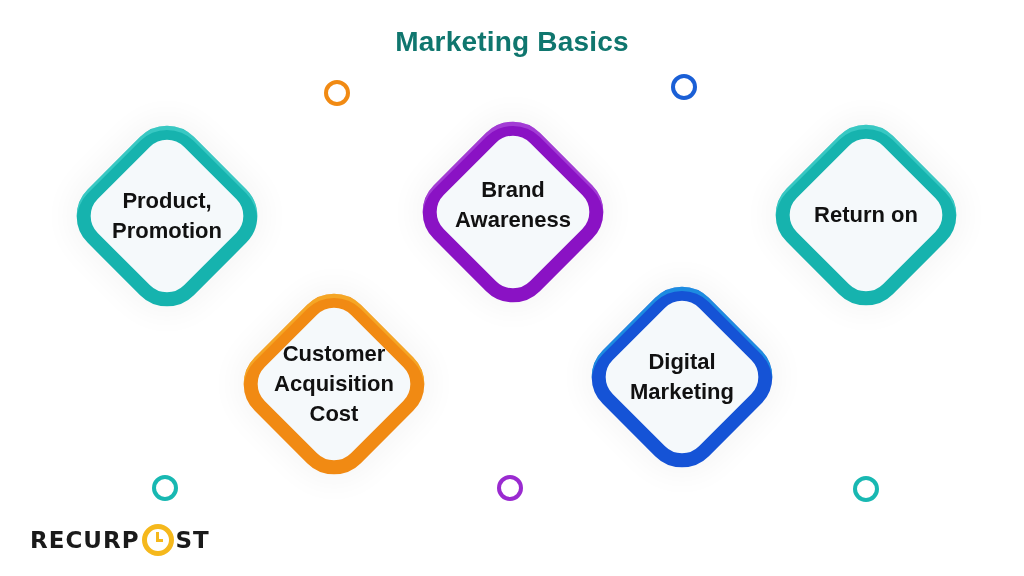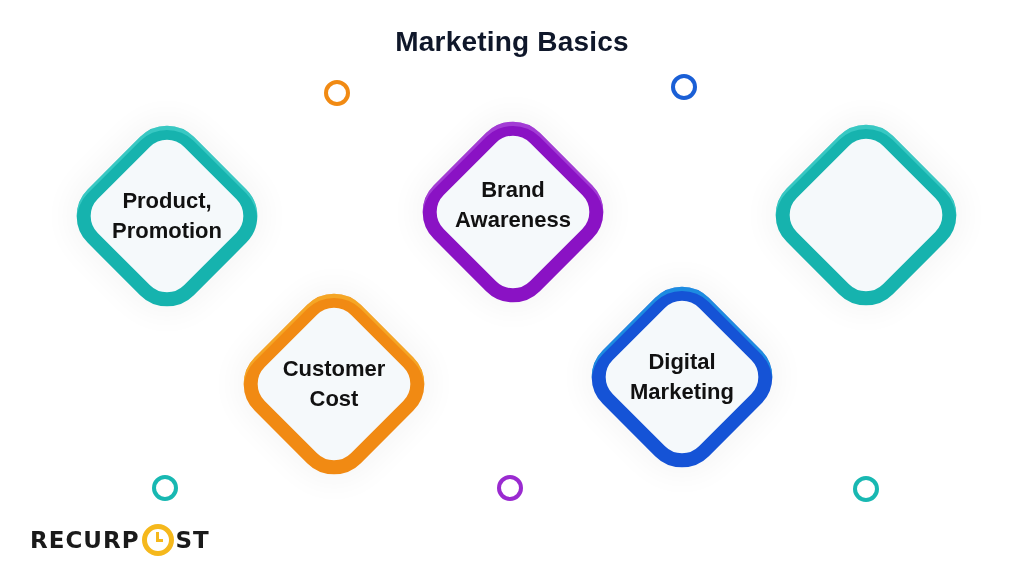--- a/index.html
+++ b/index.html
@@ -3,21 +3,21 @@
   <meta charset="utf-8">
   <style>
     html, body { margin: 0; padding: 0; }
     body {
       width: 1024px; height: 576px; overflow: hidden;
       background: #ffffff; position: relative;
       font-family: "Liberation Sans", "DejaVu Sans", sans-serif;
     }
     .title {
       position: absolute; left: 0; top: 26px; width: 1024px;
-      text-align: center; font-size: 28px; font-weight: 700; color: #0f172a;
+      text-align: center; font-size: 28px; font-weight: 700; color: #0f766e;
       letter-spacing: 0.2px;
     }
     .diamond-wrap {
       position: absolute; width: 224px; height: 228px;
     }
     .diamond {
       position: absolute; left: 50%; top: 50%;
       width: 150px; height: 150px;
       margin-left: -75px; margin-top: -75px;
       transform: rotate(45deg);
@@ -98,29 +98,31 @@
     <span>Brand</span>
     <span>Awareness</span>
   </div>
 </div>
 
 <div class="diamond-wrap" style="left:754px;top:101px;">
   <div class="diamond teal">
       <div class="hl"></div>
     </div>
   <div class="label">
+    <span>Return on</span>
   </div>
 </div>
 
 <div class="diamond-wrap" style="left:222px;top:270px;">
   <div class="diamond orange">
       <div class="hl"></div>
     </div>
   <div class="label">
     <span>Customer</span>
+    <span>Acquisition</span>
     <span>Cost</span>
   </div>
 </div>
 
 <div class="diamond-wrap" style="left:570px;top:263px;">
   <div class="diamond blue">
       <div class="hl"></div>
     </div>
   <div class="label">
     <span>Digital</span>

